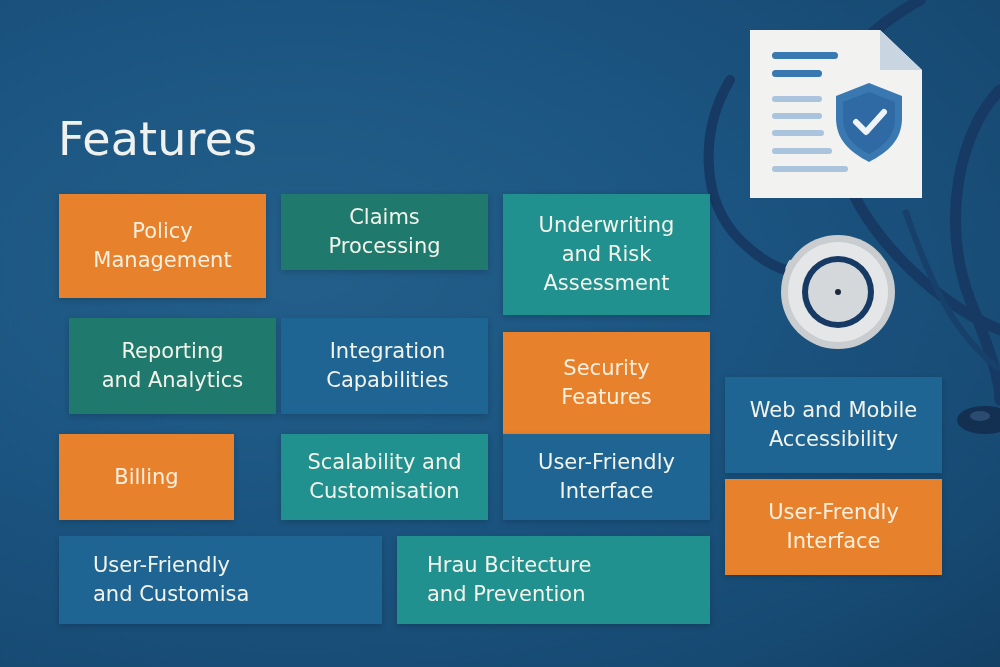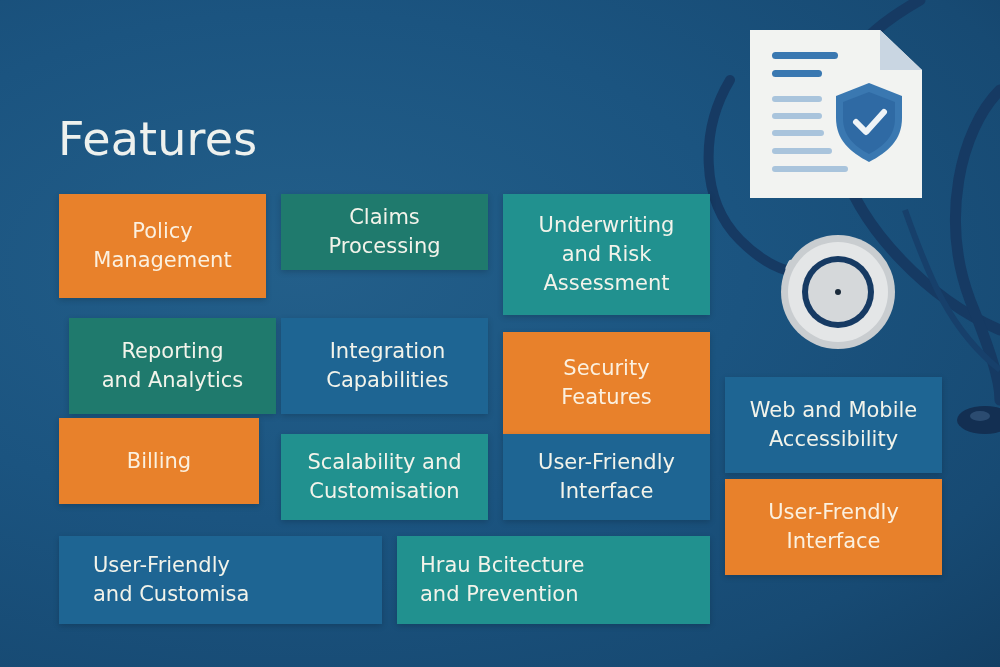--- a/index.html
+++ b/index.html
@@ -86,24 +86,24 @@
 
 <div class="tile green" style="left:69px;top:318px;width:207px;height:96px;">Reporting
 and Analytics</div>
 <div class="tile blue" style="left:281px;top:318px;width:207px;height:96px;padding-left:14px;">Integration
 Capabilities</div>
 <div class="tile orange" style="left:503px;top:332px;width:207px;height:102px;">Security
 Features</div>
 <div class="tile blue" style="left:725px;top:365px;width:217px;height:96px;margin-top:12px;">Web and Mobile
 Accessibility</div>
 
-<div class="tile orange" style="left:59px;top:418px;width:200px;height:86px;">Billing</div>
+<div class="tile orange" style="left:59px;top:434px;width:175px;height:86px;">Billing</div>
 <div class="tile teal" style="left:281px;top:434px;width:207px;height:86px;">Scalability and
 Customisation</div>
 <div class="tile blue" style="left:503px;top:434px;width:207px;height:86px;">User-Friendly
 Interface</div>
 <div class="tile orange" style="left:725px;top:479px;width:217px;height:96px;text-align:center;">User-Frendly
 Interface</div>
 
 <div class="tile blue left-aligned" style="left:59px;top:536px;width:323px;height:88px;">User-Friendly
       and Customisa</div>
-<div class="tile teal left-aligned" style="left:397px;top:536px;width:313px;height:88px;padding-left:23px;">Hrau Bcitecture
+<div class="tile teal left-aligned" style="left:397px;top:536px;width:313px;height:88px;padding-left:30px;">Hrau Bcitecture
     and Prevention</div>
 
 </body></html>

